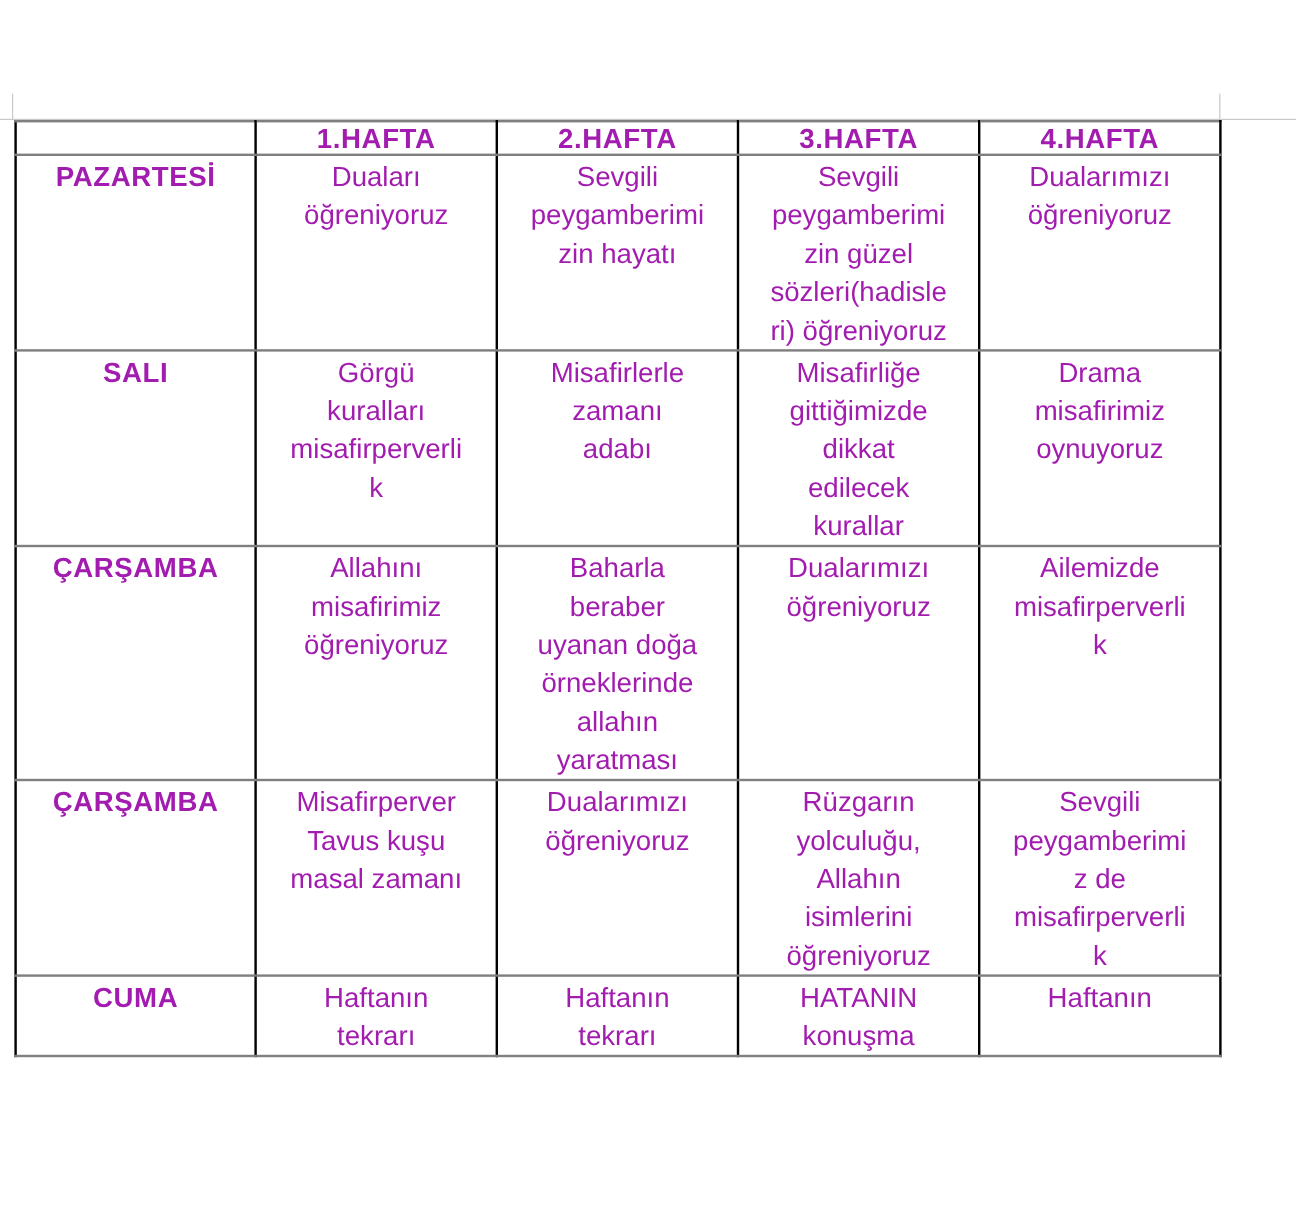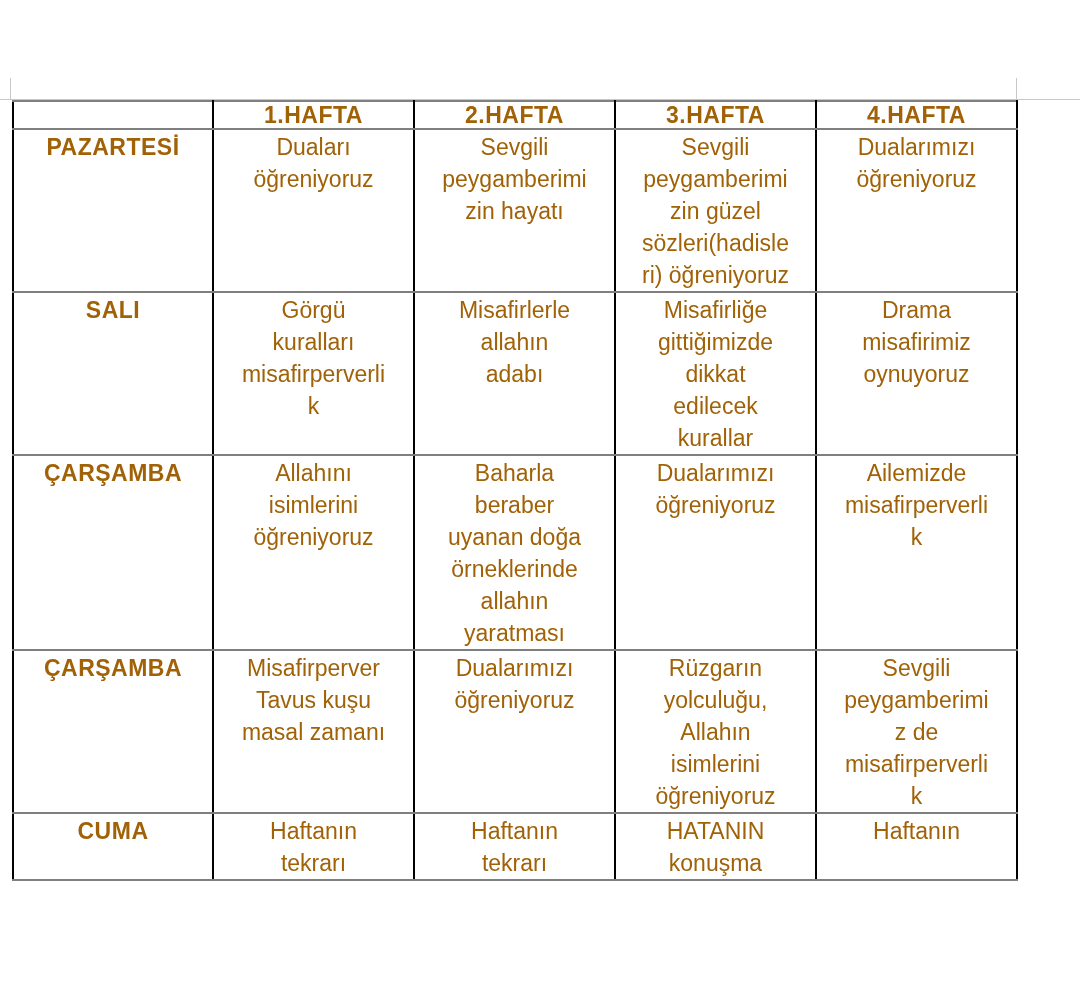--- a/index.html
+++ b/index.html
@@ -34,21 +34,21 @@
   
   #schedule-wrap {
     position: absolute;
     left: 12px;
     top: 100px;
   }
   table.schedule {
     border-collapse: collapse;
     table-layout: fixed;
     width: 1004px;
-    color: #a16207;
+    color: #a21caf;
   }
   table.schedule td, table.schedule th {
     border-top: 2px solid #7f7f7f;
     border-bottom: 2px solid #7f7f7f;
     border-left: 2px solid #000000;
     border-right: 2px solid #000000;
     vertical-align: top;
     text-align: center;
     padding: 1px 2px 0 2px;
     overflow: hidden;
@@ -119,36 +119,36 @@
 öğreniyoruz</td>
       </tr>
 
       <tr class="row-sali">
         <td class="day-cell">SALI</td>
         <td>Görgü
 kuralları
 misafirperverli
 k</td>
         <td>Misafirlerle
-allahın
+zamanı
 adabı</td>
         <td>Misafirliğe
 gittiğimizde
 dikkat
 edilecek
 kurallar</td>
         <td>Drama
 misafirimiz
 oynuyoruz</td>
       </tr>
 
       <tr class="row-carsamba">
         <td class="day-cell">ÇARŞAMBA</td>
         <td>Allahını
-isimlerini
+misafirimiz
 öğreniyoruz</td>
         <td>Baharla
 beraber
 uyanan doğa
 örneklerinde
 allahın
 yaratması</td>
         <td>Dualarımızı
 öğreniyoruz</td>
         <td>Ailemizde

